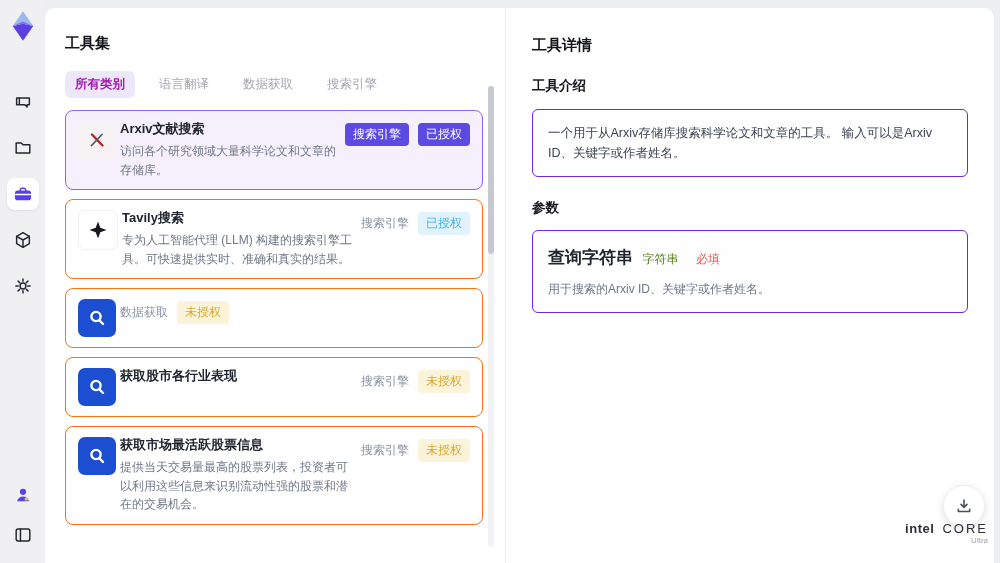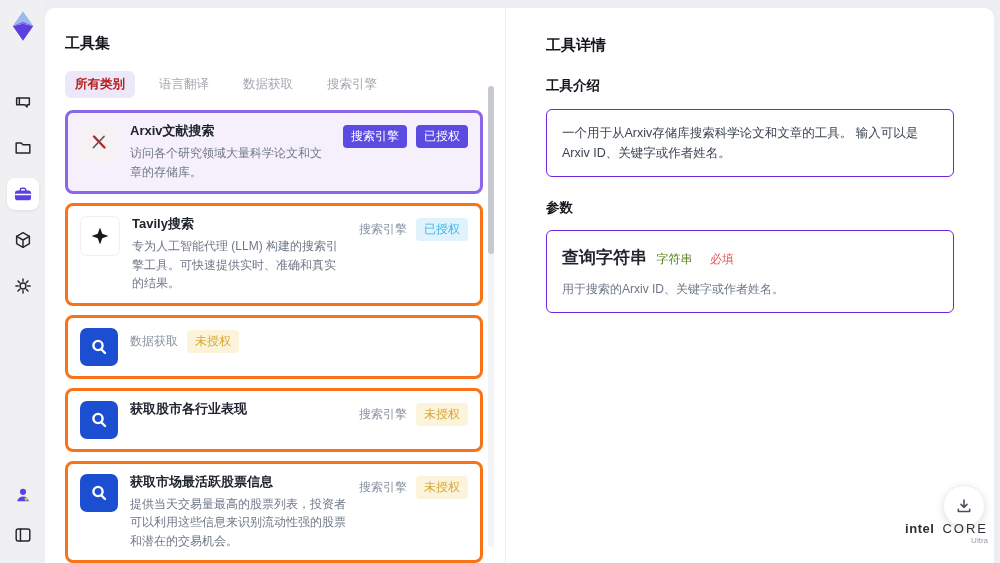--- a/index.html
+++ b/index.html
@@ -16,23 +16,23 @@
   .rail-bottom{margin-top:auto;display:flex;flex-direction:column;align-items:center;gap:8px;padding-bottom:12px;}
 
   
   .panel{position:absolute;left:45px;top:8px;width:949px;height:555px;background:#ffffff;border-radius:10px 10px 0 0;overflow:hidden;z-index:2;}
 
   
   .list-col{position:absolute;left:0;top:0;width:460px;height:100%;padding:16px 0 0 20px;box-sizing:border-box;}
   .panel-title{font-size:15px;font-weight:700;color:#14161c;}
   .tabs{display:flex;gap:14px;margin-top:18px;align-items:center;}
   .tab{font-size:12.5px;color:#a6a6b0;padding:5px 10px;border-radius:6px;cursor:pointer;white-space:nowrap;}
-  .tab.active{background:#ece7f9;color:#b91c1c;font-weight:700;}
+  .tab.active{background:#ece7f9;color:#a21caf;font-weight:700;}
   .tool-list{margin-top:12px;width:418px;}
-  .tool-row{display:flex;gap:12px;padding:10px 12px;border:3px solid #f97316;border-radius:8px;margin-bottom:9px;background:#fff;align-items:flex-start;cursor:pointer;}
+  .tool-row{display:flex;gap:4px;padding:10px 12px;border:1px solid #f97316;border-radius:8px;margin-bottom:9px;background:#fff;align-items:flex-start;cursor:pointer;}
   .tool-row.selected{background:#f6f0fc;border-color:#8a66e8;}
   .ticon{width:38px;height:38px;border-radius:7px;flex-shrink:0;display:flex;align-items:center;justify-content:center;}
   .ticon.arxiv{background:#f6f2f3;}
   .ticon.tavily{background:#ffffff;border:1px solid #f932;border:1px solid #f0f0f2;}
   .ticon.bluebox{background:#1b4ed0;}
   .row-main{flex:1;min-width:0;}
   .row-title{font-size:13px;font-weight:700;color:#20242e;line-height:1.3;}
   .row-desc{font-size:12px;color:#707887;line-height:1.55;margin-top:4px;}
   .row-tags{display:flex;gap:9px;align-items:center;flex-shrink:0;margin-top:2px;}
   .cat{font-size:12px;color:#8a93a2;white-space:nowrap;}
@@ -40,21 +40,21 @@
   .badge{font-size:12px;padding:3px 8px;border-radius:4px;white-space:nowrap;}
   .badge.solid{background:#5b4be0;color:#fff;}
   .badge.blue{background:#e0f2fb;color:#45b5e9;}
   .badge.yellow{background:#fbf3da;color:#d8a835;}
 
   
   .scrollbar{position:absolute;right:11px;top:78px;bottom:16px;width:6px;border-radius:3px;background:#f3f3f6;}
   .scroll-thumb{position:absolute;top:0;left:0;width:6px;height:168px;border-radius:3px;background:#c7c9d1;cursor:pointer;}
 
   
-  .detail-col{position:absolute;left:460px;top:0;right:0;bottom:0;border-left:1px solid #ededf1;padding:16px 40px;box-sizing:border-box;}
+  .detail-col{position:absolute;left:460px;top:0;right:0;bottom:0;border-left:1px solid #ededf1;padding:16px 26px;box-sizing:border-box;}
   .section-h{font-size:13.5px;font-weight:700;color:#14161c;}
   .detail-title{font-size:15px;font-weight:700;color:#14161c;}
   .intro-h{margin-top:22px;}
   .info-box{border:1px solid #6d28d9;border-radius:6px;padding:13px 15px;font-size:12.5px;color:#3c4352;background:#fefefe;margin-top:12px;line-height:1.6;}
   .params-h{margin-top:22px;}
   .param-name{font-size:17px;font-weight:700;color:#20242e;}
   .param-type{font-size:12px;color:#4d7c0f;margin-left:6px;}
   .param-req{font-size:12px;color:#e25a5a;margin-left:14px;}
   .param-desc{font-size:12px;color:#6f7887;margin-top:8px;}
 

